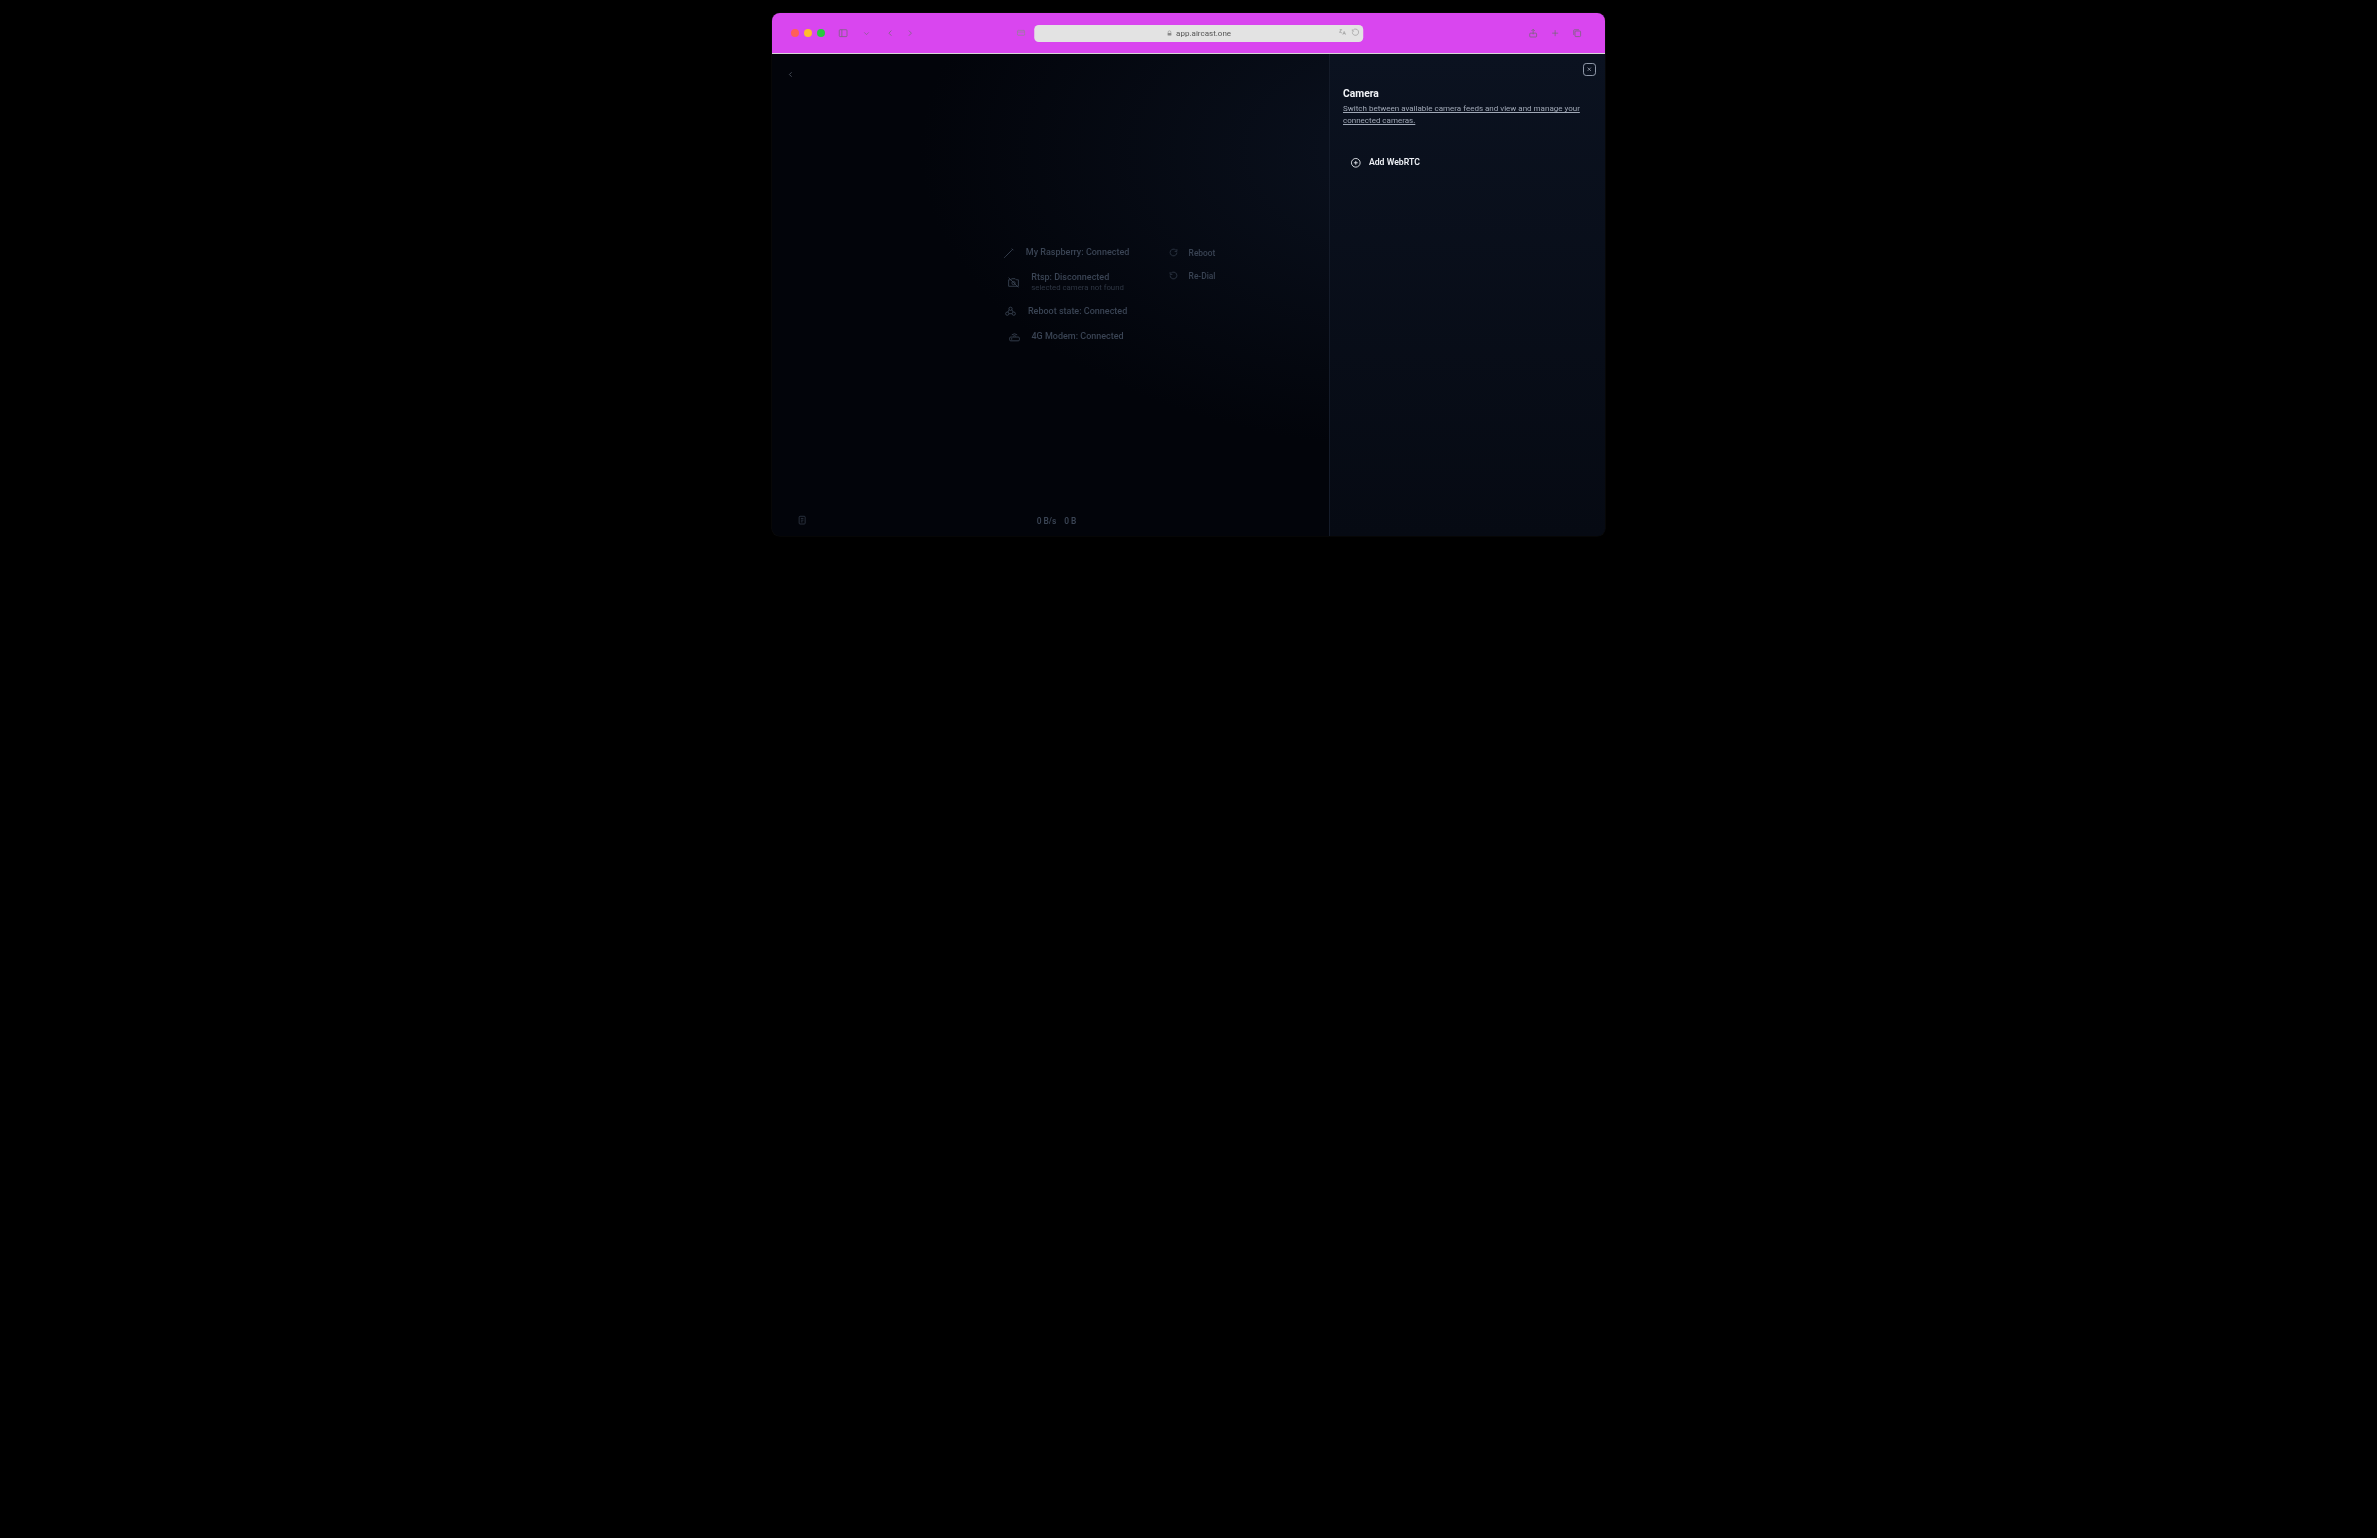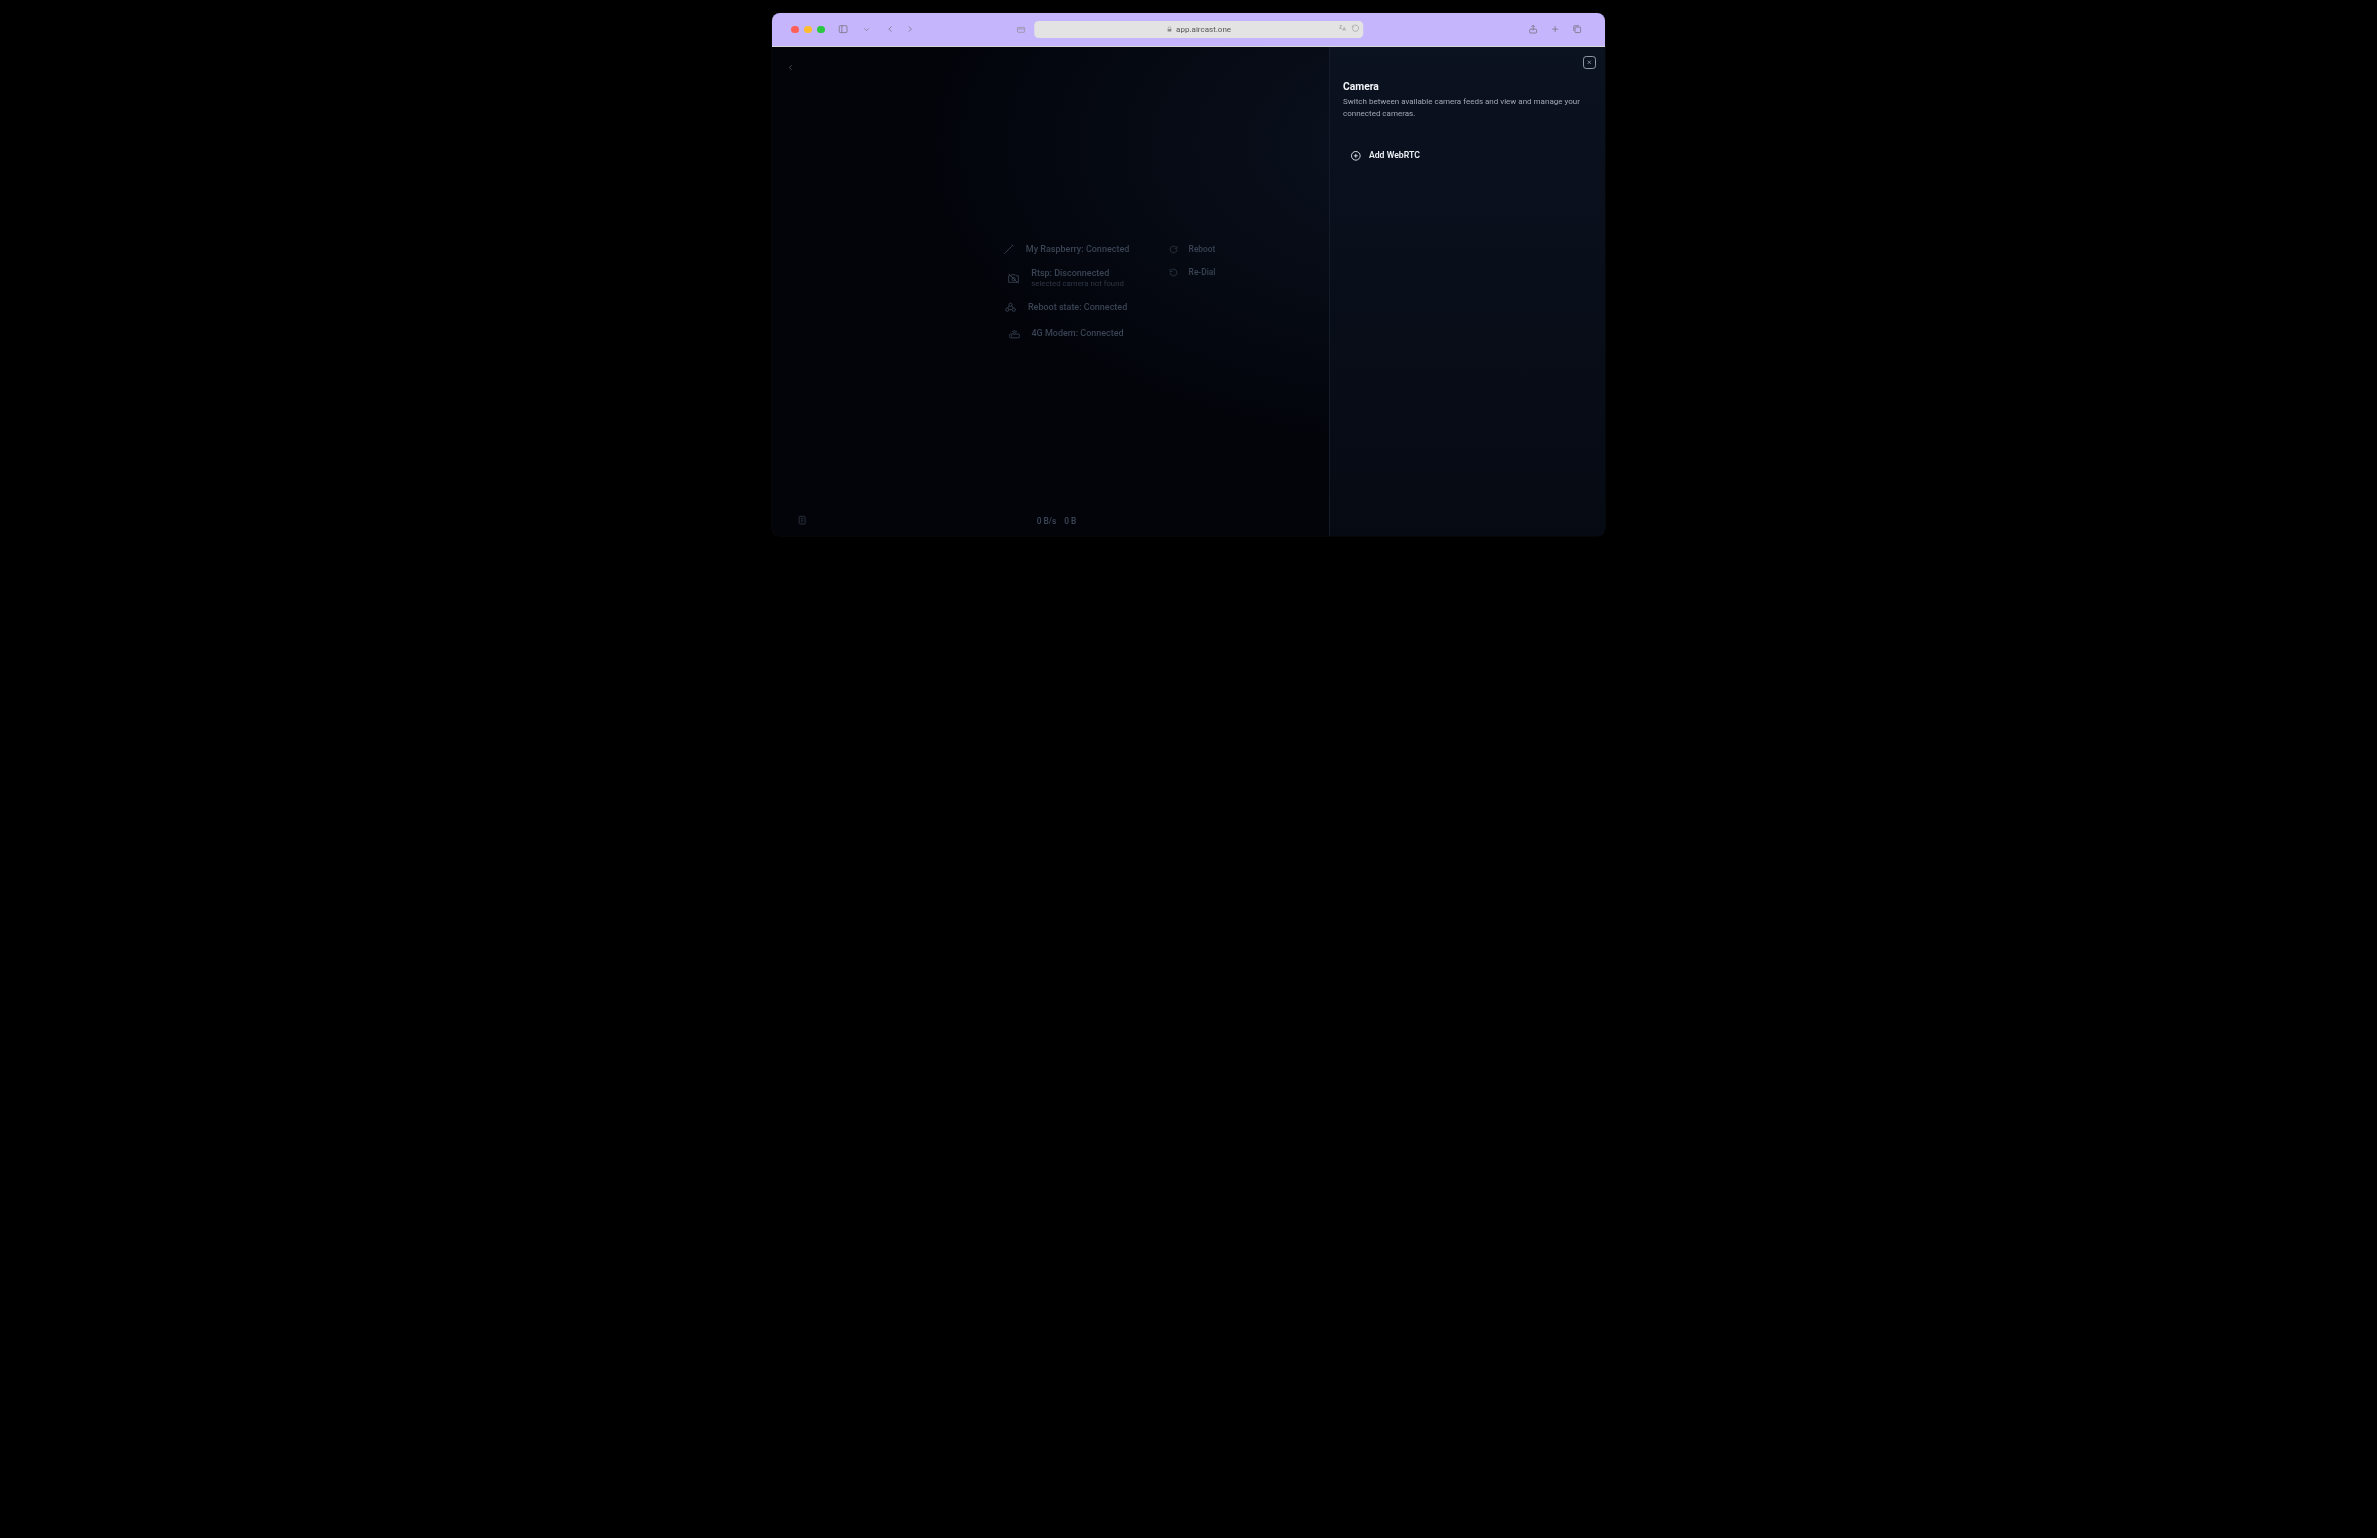--- a/index.html
+++ b/index.html
@@ -21,22 +21,22 @@
     border-radius: 7.8px;
     overflow: hidden;
     position: relative;
     display: flex;
     flex-direction: column;
     box-shadow: 0 0 0 0.6px rgba(255,255,255,0.05);
   }
 
   
   .toolbar {
-    height: 34px;
-    background: #c4b5fd;
+    height: 41px;
+    background: #d946ef;
     display: flex;
     align-items: center;
     padding: 0 19px;
     gap: 5.2px;
     border-bottom: 0.6px solid #d8d8d8;
     position: relative;
   }
   .traffic-lights { display: flex; gap: 5.2px; margin-right: 3.9px; }
   .tl { width: 7.8px; height: 7.8px; border-radius: 50%; }
   .tl.red   { background: #ff5f57; }
@@ -208,20 +208,21 @@
     color: #f2f4f8;
     font-size: 10.3px;
     font-weight: 700;
     margin-top: 15.5px;
   }
   .sidebar p.desc {
     color: #a0a8b6;
     font-size: 8px;
     line-height: 1.45;
     margin-top: 3.9px;
+    text-decoration: underline;
   }
 
   .add-camera {
     margin-top: 30px;
     display: flex;
     align-items: center;
     gap: 7.8px;
     color: #eef1f6;
     font-size: 8.7px;
     font-weight: 600;

